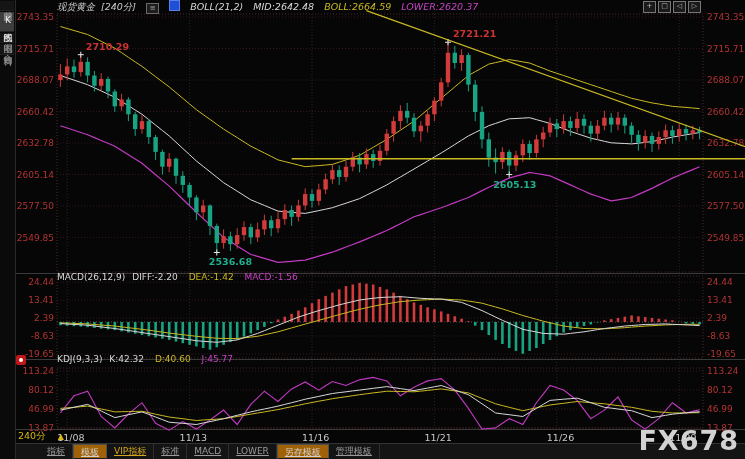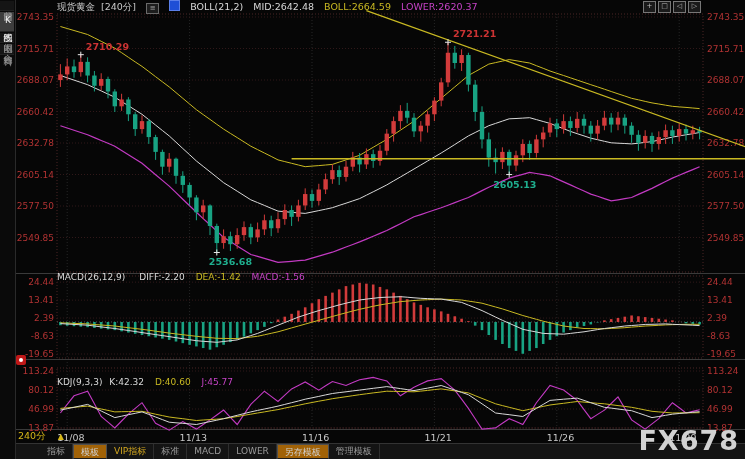--- a/index.html
+++ b/index.html
@@ -9,21 +9,21 @@
   
   #sidebar{position:absolute;left:0;top:0;width:15px;height:459px;background:#0a0a0a;
            border-right:1px solid #2a2a2a;z-index:3;}
   .side-tab{writing-mode:vertical-rl;text-orientation:upright;width:14px;padding:3px 0;
             margin:1px 0;font-size:9px;color:#8d8d8d;text-align:center;background:#151515;
             border-bottom:1px solid #222;cursor:pointer;letter-spacing:1px;}
   .side-tab.active{background:#3d3d3d;color:#f2f2f2;}
   
   #hdr{position:absolute;left:57px;top:0;height:13px;line-height:13px;font-size:9.5px;
        color:#c9c9c9;z-index:2;white-space:nowrap;}
-  #hdr span{margin-right:7px;}
+  #hdr span{margin-right:7px;font-style:italic;}
   .mini-btn{display:inline-block;width:11px;height:9px;line-height:8px;text-align:center;
             border:1px solid #6a6a6a;background:#1d1d1d;color:#aaa;font-size:7px;margin-right:7px;}
   .blue-ic{display:inline-block;width:9px;height:9px;background:#1e4fd6;border:1px solid #5b7fe8;
            vertical-align:-1px;margin-right:4px;}
   .yellow{color:#c9b922;} .magenta{color:#c643c6;} .whiteish{color:#d8d8d8;}
   
   #navbtns{position:absolute;right:44px;top:1px;display:flex;gap:2px;z-index:2;}
   .navb{width:11px;height:10px;border:1px solid #777;background:#1a1a1a;color:#bbb;
         font-size:7px;line-height:9px;text-align:center;cursor:pointer;}
   
@@ -34,21 +34,21 @@
   #period{position:absolute;left:18px;top:430px;font-size:9.5px;color:#d8b818;z-index:2;
           display:flex;gap:12px;align-items:center;}
   #period .tri{font-size:8px;color:#d8b818;}
   
   #wm{position:absolute;right:6px;top:427px;font-size:27px;color:#d2d2d2;letter-spacing:1px;
       z-index:5;line-height:1;font-weight:bold;}
   
   #btoolbar{position:absolute;left:0;bottom:0;width:745px;height:16px;background:#141414;
             border-top:1px solid #333;display:flex;align-items:stretch;z-index:2;padding-left:40px;box-sizing:border-box;}
   .bt-item{font-size:9px;color:#9a9a9a;line-height:15px;padding:0 7px;border-right:1px solid #2e2e2e;
-           cursor:pointer;white-space:nowrap;}
+           cursor:pointer;white-space:nowrap;text-decoration:underline;}
   .bt-item.pressed{background:#a16207;border:1px solid #4f4f4f;border-bottom-color:#1a1a1a;color:#cfcfcf;}
   .bt-item.vip{color:#d2a61e;}
   
   #alertic{position:absolute;left:16px;top:355px;width:10px;height:10px;background:#c01818;
            border-radius:2px;z-index:2;}
   #alertic::after{content:"";position:absolute;left:3px;top:3px;width:4px;height:4px;background:#fff;border-radius:50%;}
 </style>
 </head>
 <body>
 
@@ -476,27 +476,27 @@
   </div>
 
   <div id="navbtns">
       <div class="navb">+</div>
       <div class="navb">□</div>
       <div class="navb">◁</div>
       <div class="navb">▷</div>
     </div>
 
   <div class="ind-hdr" style="top:272px;">
-    <span class="whiteish" style="margin-right:11px;">MACD(26,12,9)</span>
+    <span class="whiteish" style="margin-right:4px;">MACD(26,12,9)</span>
     <span class="whiteish">DIFF:-2.20</span>
     <span class="yellow">DEA:-1.42</span>
     <span class="magenta">MACD:-1.56</span>
   </div>
 
-  <div class="ind-hdr" style="top:377px;">
+  <div class="ind-hdr" style="top:354px;">
     <span class="whiteish" style="margin-right:4px;">KDJ(9,3,3)</span>
     <span class="whiteish">K:42.32</span>
     <span class="yellow">D:40.60</span>
     <span class="magenta">J:45.77</span>
   </div>
 
   <div id="period">
     <span>240分</span>
     <span class="tri">▲</span>
   </div>

